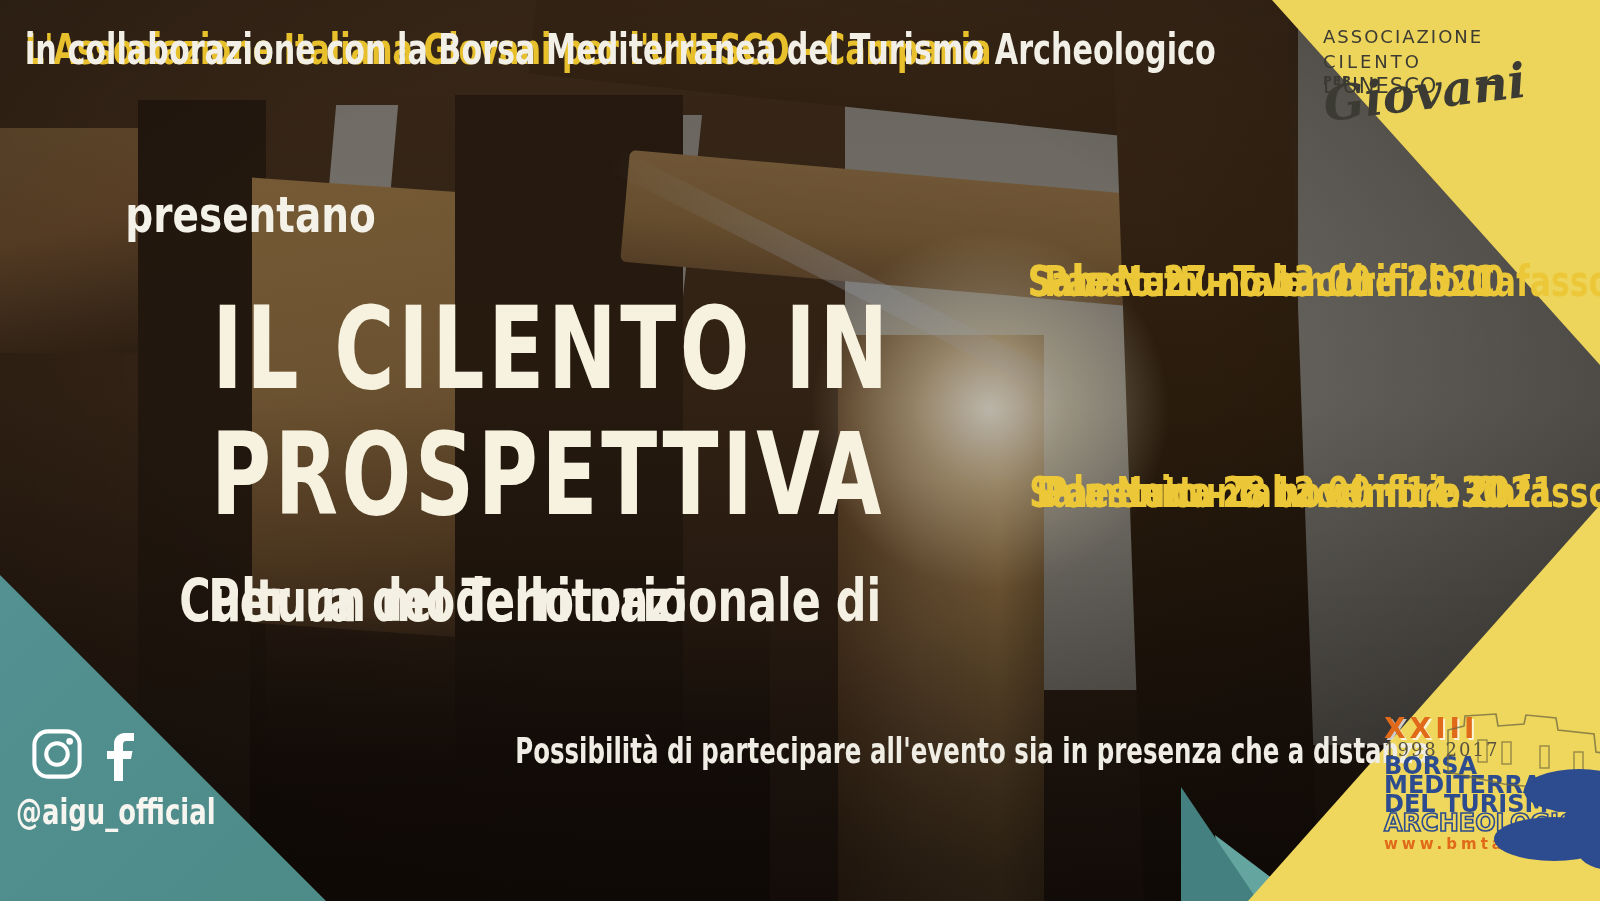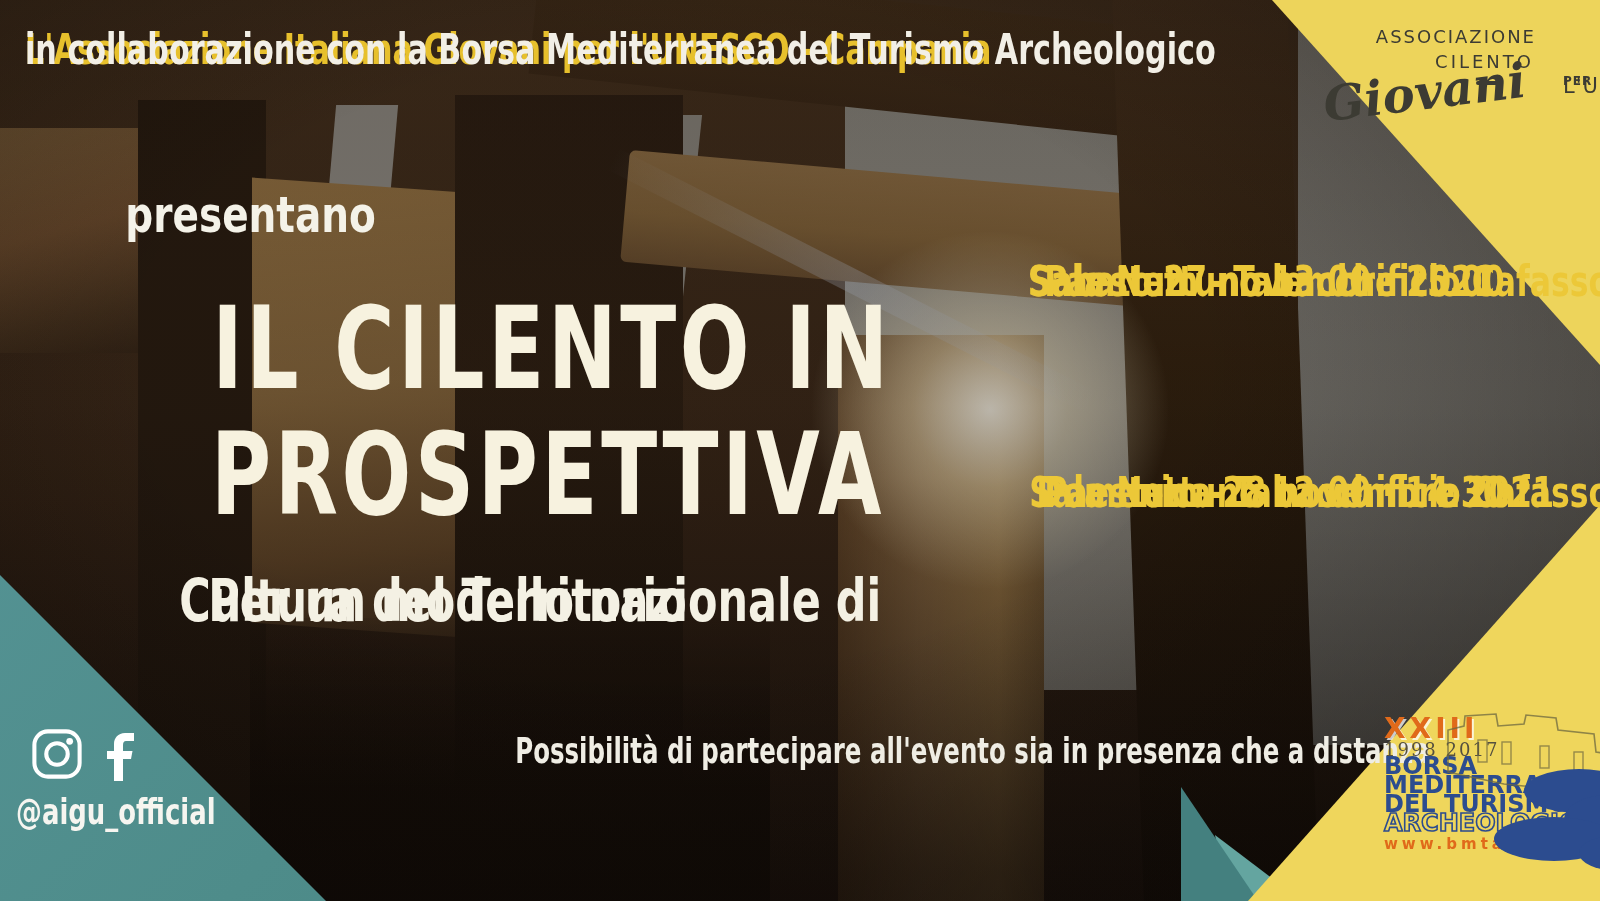--- a/index.html
+++ b/index.html
@@ -60,21 +60,21 @@
   .event{left:950px;width:480px;text-align:center;color:#ecc838;font-size:42px;font-weight:700;line-height:50px;}
   .event-1{top:257px;}
   .event-2{top:468px;}
 
   
   .ig{left:31px;top:728px;width:52px;height:52px;}
   .fb{left:103px;top:733px;width:34px;height:48px;}
   .handle{left:16px;top:792px;color:#f6f5f0;font-size:36px;font-weight:600;line-height:40px;}
 
   
-  .aigu{top:26px;right:37px;width:240px;text-align:right;color:#3c3b33;}
+  .aigu{top:26px;right:37px;width:240px;text-align:left;color:#3c3b33;}
   .aigu div{position:static;}
   .aigu-1{font-size:18px;letter-spacing:2px;font-weight:500;margin-right:27px;}
   .aigu-2{font-size:18px;letter-spacing:3px;font-weight:500;margin-top:4px;margin-right:29px;}
   .aigu-script{font-family:"DejaVu Serif","Liberation Serif",serif;font-style:italic;font-weight:700;font-size:48px;line-height:44px;margin-top:-2px;margin-right:6px;transform:rotate(-7deg);display:block;}
   .aigu-3{font-size:21px;font-weight:400;letter-spacing:1px;margin-top:2px;}
   .aigu-3 .per{font-size:12px;font-weight:600;letter-spacing:1px;margin-right:3px;}
   .aigu-dash{position:static;display:block;width:22px;height:4px;background:#3c3b33;border-radius:2px;margin:9px 65px 0 auto;}
 
   
   .bmta{left:1384px;top:716px;width:216px;}

